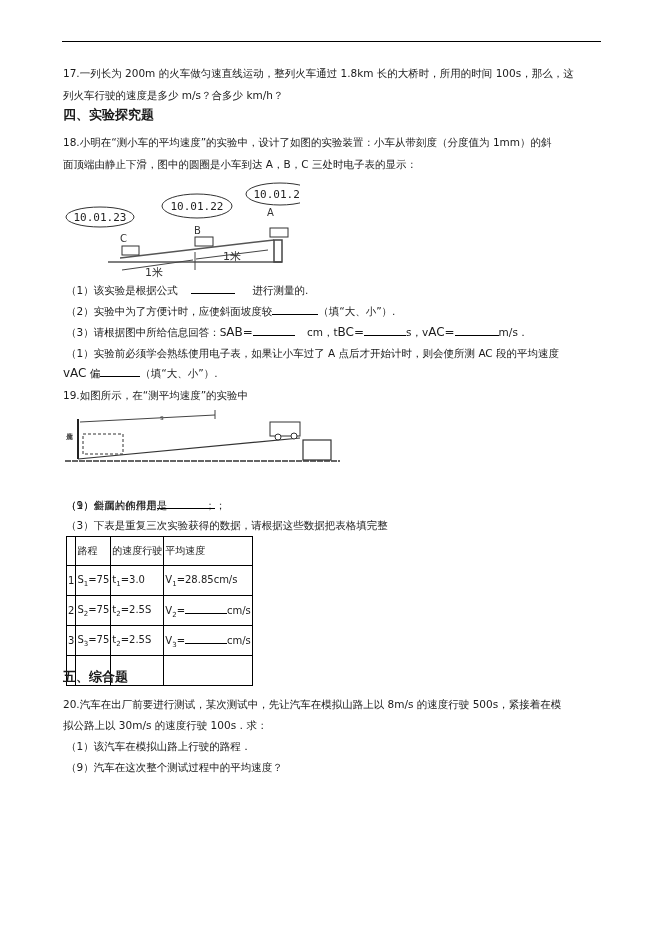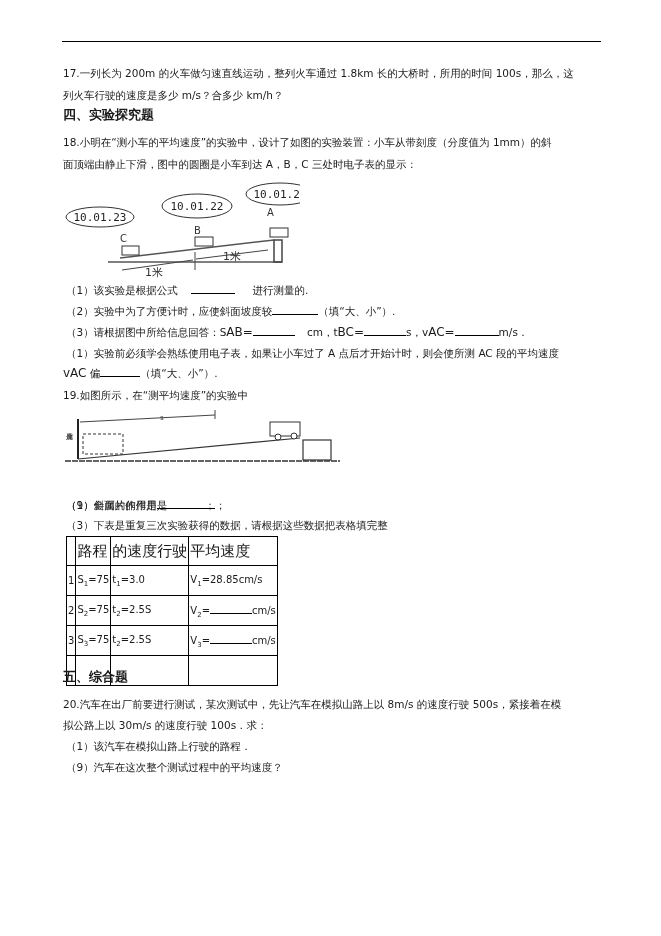--- a/index.html
+++ b/index.html
@@ -7,21 +7,21 @@
          font-family: "DejaVu Sans", sans-serif; color: #1a1a1a; }
   .rule { position: absolute; left: 62px; top: 41px; width: 539px; height: 1px; background: #000; }
   .line { position: absolute; left: 63px; font-size: 10.5px; line-height: 14px; white-space: nowrap; text-align: center; }
   .ind  { left: 66px; }
   .heading { font-weight: bold; font-size: 13px; font-family: "DejaVu Serif", serif; }
   .blank { display: inline-block; border-bottom: 1px solid #000; height: 10px; vertical-align: baseline; }
   .small { font-size: 12px; }
   svg { position: absolute; }
   table.data { position: absolute; left: 66px; top: 536px; border-collapse: collapse; font-size: 10px; }
   table.data td { border: 1px solid #000; height: 29px; padding: 0 1px; white-space: nowrap; vertical-align: middle; }
-  table.data tr.hdr td { height: 28px; font-size: 15px; }
+  table.data tr.hdr td { height: 28px; font-size: 10px; }
   sub { font-size: 7px; }
 </style>
 </head>
 <body>
 
 <div class="rule"></div>
 
 <div class="line" style="top:66px">17.一列长为 200m 的火车做匀速直线运动，整列火车通过 1.8km 长的大桥时，所用的时间 100s，那么，这</div>
 <div class="line" style="top:88px">列火车行驶的速度是多少 m/s？合多少 km/h？</div>
 

